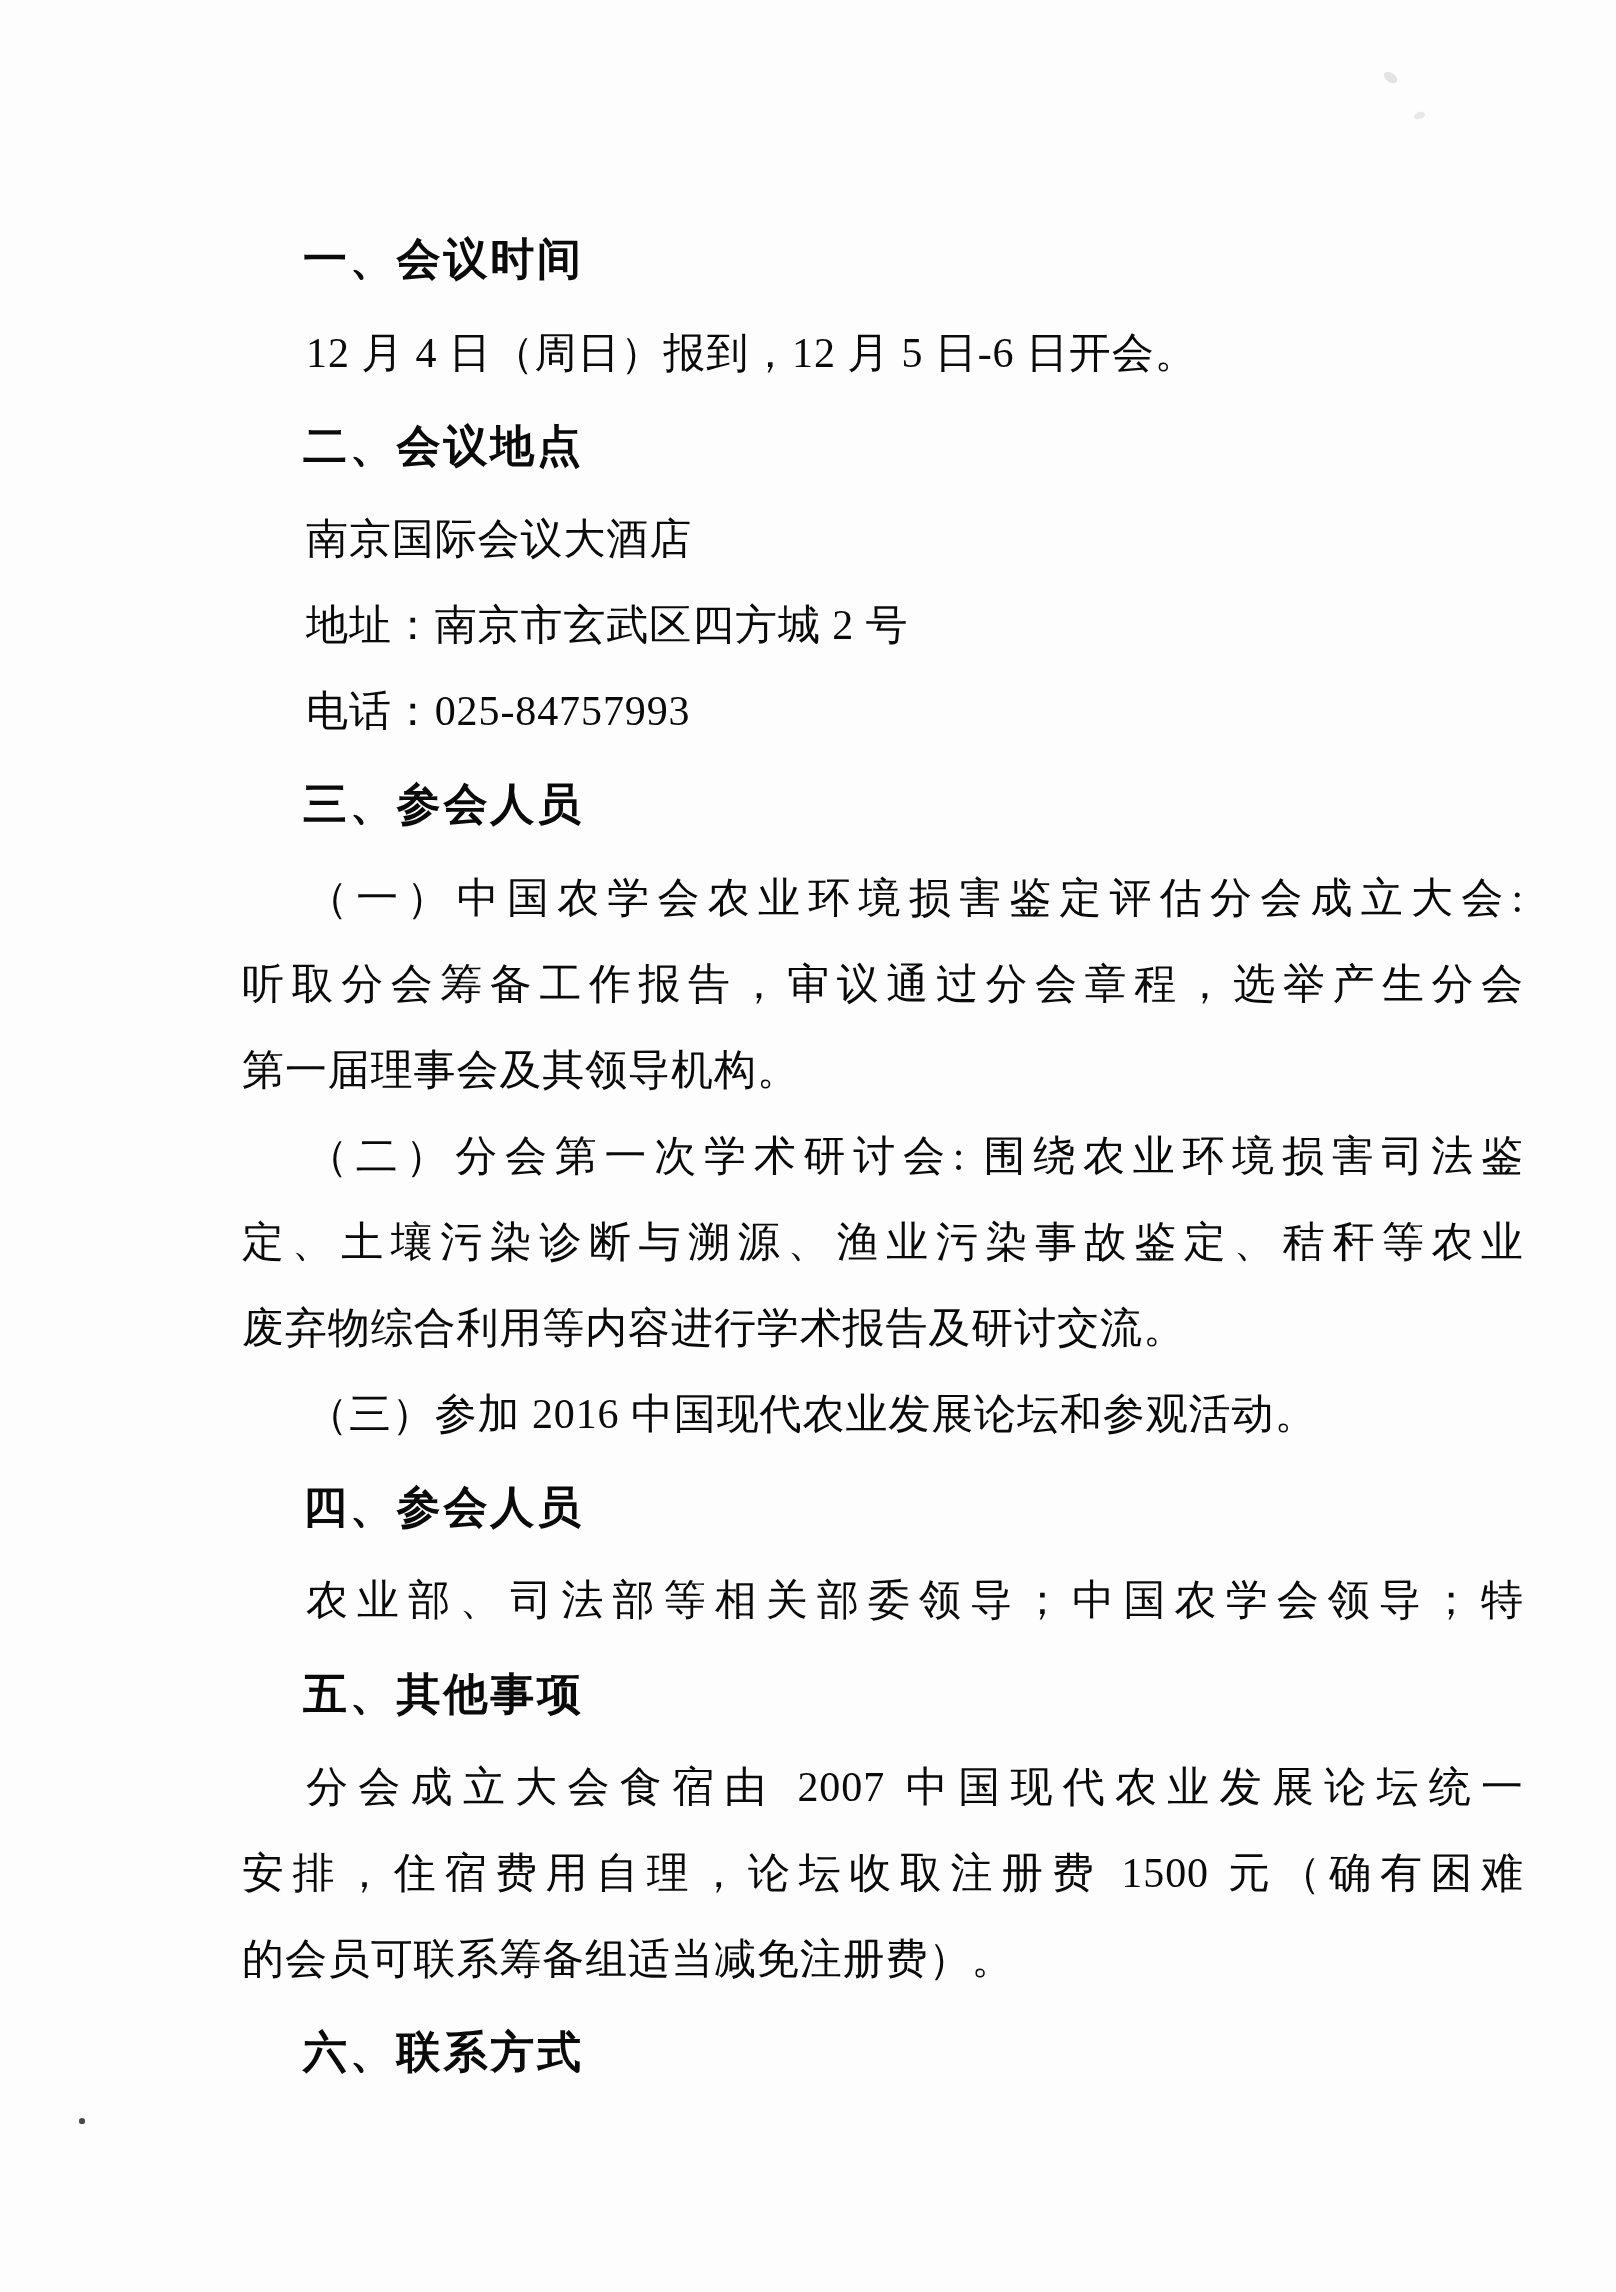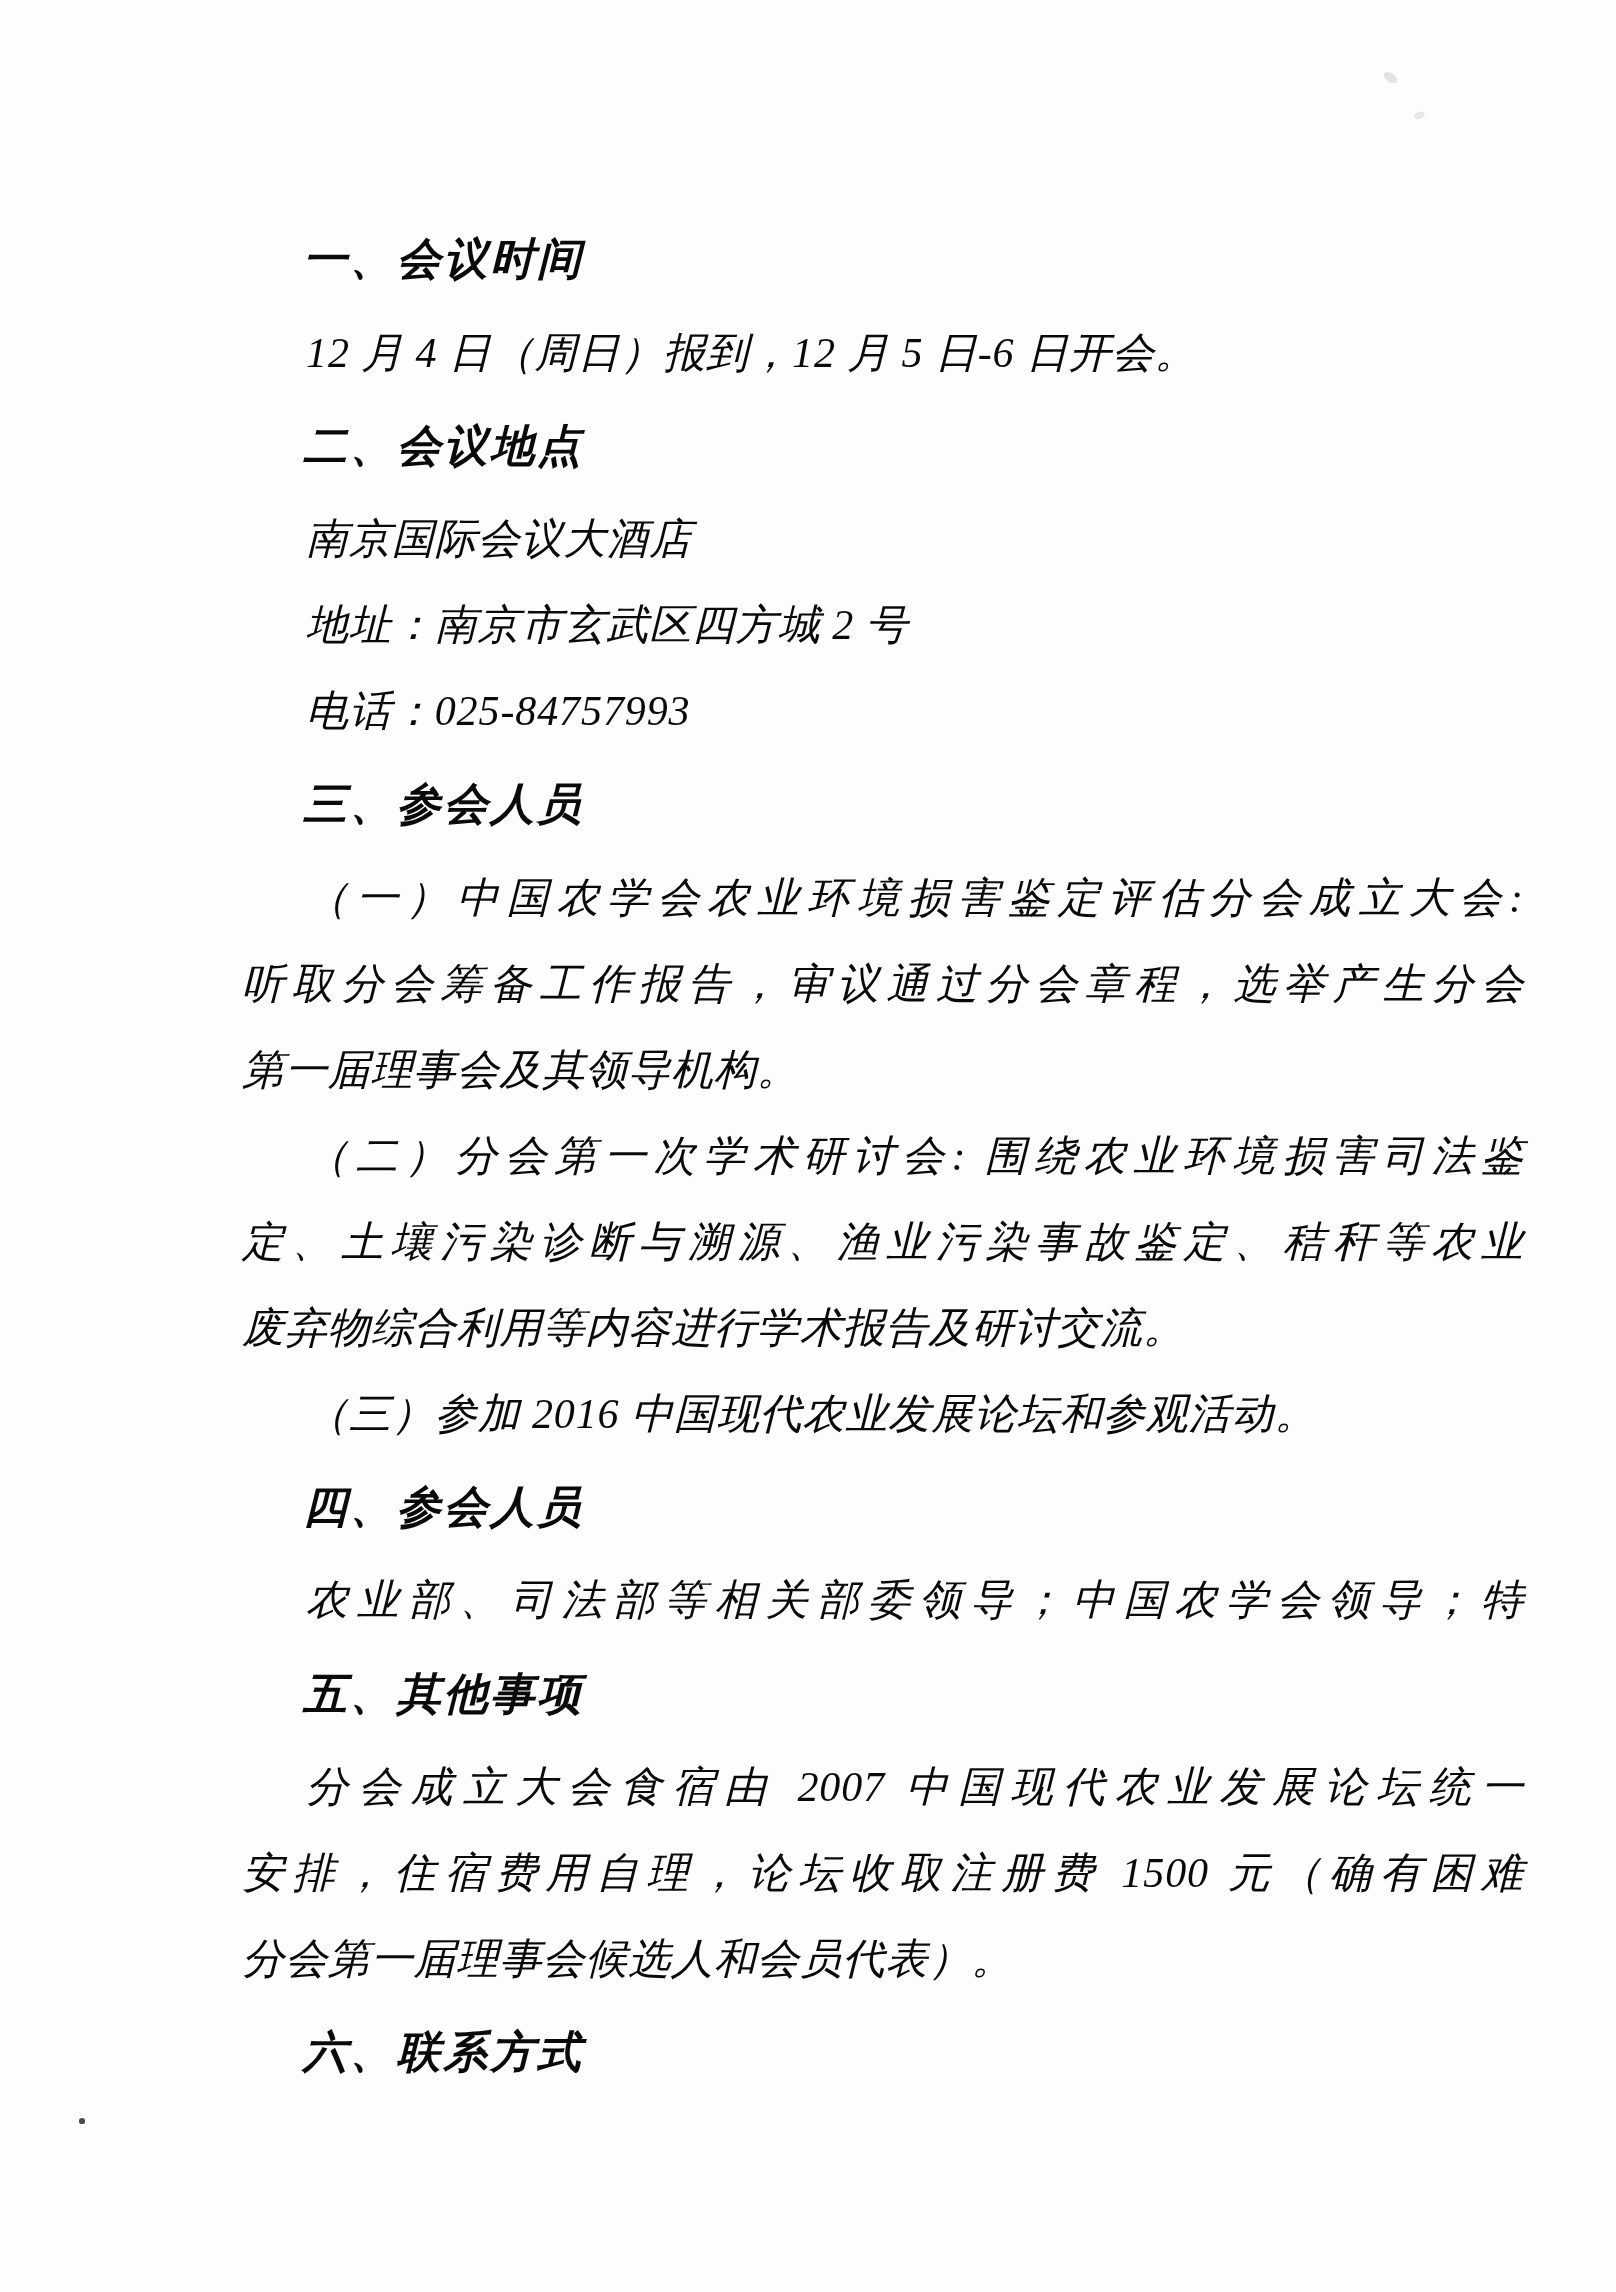--- a/index.html
+++ b/index.html
@@ -7,21 +7,20 @@
     width: 1616px;
     height: 2292px;
     background: #fdfdfd;
     position: relative;
     overflow: hidden;
     font-family: "Liberation Serif", "DejaVu Serif", serif;
     color: #0a0a0a;
   }
   .doc {
     padding: 209px 92px 0 242px;
-    font-style: italic;
   }
   section { display: block; }
   .heading {
     font-family: "DejaVu Sans", "Liberation Sans", sans-serif;
     font-weight: 700;
     font-size: 44px;
     line-height: 86px;
     letter-spacing: 2.8px;
     margin: 7.3px 0 7.3px 61px;
   }
@@ -85,21 +84,21 @@
         <div class="line first">（三）参加 2016 中国现代农业发展论坛和参观活动。</div>
       </section>
       <section>
         <div class="heading">四、参会人员</div>
         <div class="line first fill">农业部、司法部等相关部委领导；中国农学会领导；特</div>
       </section>
       <section>
         <div class="heading">五、其他事项</div>
         <div class="line first fill">分会成立大会食宿由 2007 中国现代农业发展论坛统一</div>
         <div class="line fill">安排，住宿费用自理，论坛收取注册费 1500 元（确有困难</div>
-        <div class="line">分会第一届理事会候选人和会员代表）。</div>
+        <div class="line">的会员可联系筹备组适当减免注册费）。</div>
       </section>
       <section>
         <div class="heading">六、联系方式</div>
       </section>
     </div>
 </div>
 
 <div class="speck speck-dark"></div>
 <div class="speck speck-light-1"></div>
 <div class="speck speck-light-2"></div>

